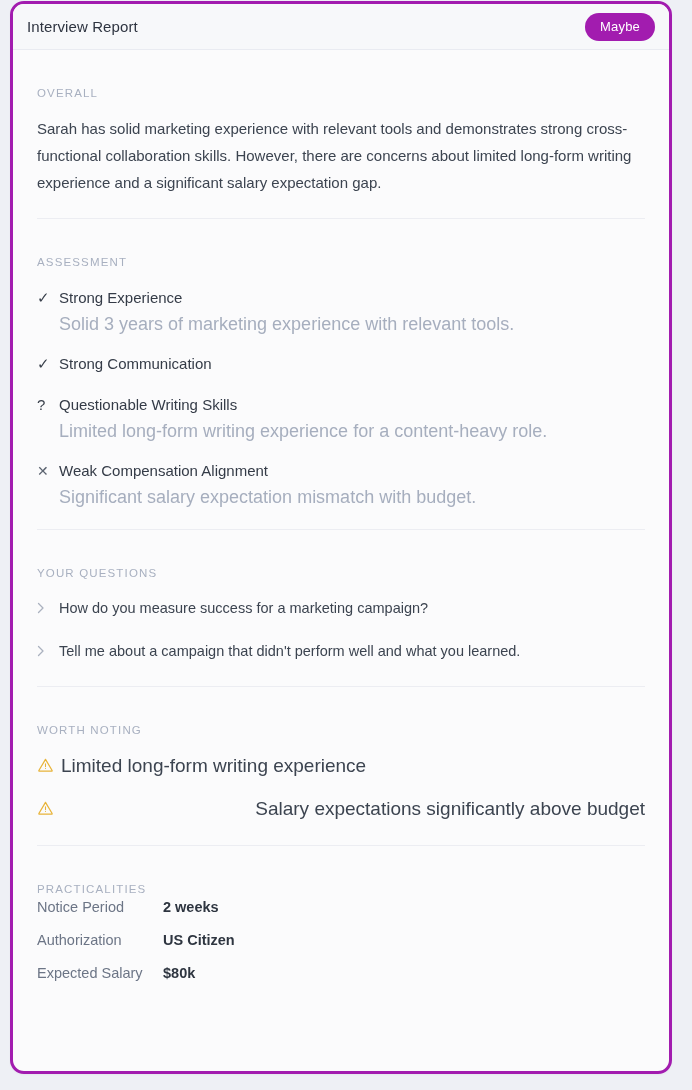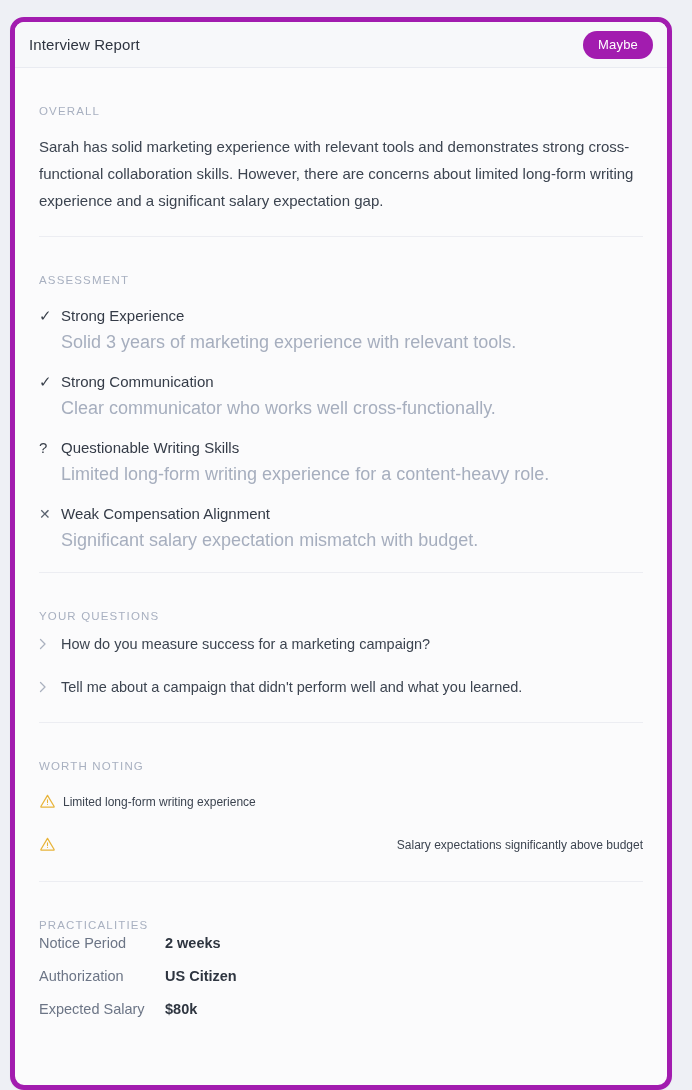--- a/index.html
+++ b/index.html
@@ -11,25 +11,25 @@
     height: 1090px;
     background: #eef0f5;
     font-family: "Liberation Sans", sans-serif;
     -webkit-font-smoothing: antialiased;
     overflow: hidden;
   }
 
   .card {
     position: absolute;
     left: 10px;
-    top: 17px;
+    top: 1px;
     width: 662px;
     height: 1073px;
     background: #fbfbfc;
-    border: 5px solid #a21caf;
+    border: 3px solid #a21caf;
     border-radius: 14px;
     box-sizing: border-box;
     overflow: hidden;
     box-shadow: 0 1px 2px rgba(30,40,70,0.04);
   }
 
   
   .card-header {
     position: relative;
     height: 46px;
@@ -107,21 +107,21 @@
   }
   .assess-sub {
     font-size: 18px;
     line-height: 18px;
     color: #a6aebe;
     margin-top: 7px;
   }
 
   
   .q-wrap { padding-top: 21px; padding-bottom: 22px; }
-  .q-list { margin-top: 12px; }
+  .q-list { margin-top: 19px; }
   .q-item {
     display: flex;
     align-items: flex-start;
     margin-bottom: 23px;
   }
   .q-item:last-child { margin-bottom: 3px; }
   .q-chev {
     flex: 0 0 22px;
     width: 22px;
     color: #aab1bf;
@@ -144,21 +144,21 @@
     margin-bottom: 23px;
   }
   .w-item:last-child { margin-bottom: 2px; justify-content: space-between; }
   .w-icon {
     flex: 0 0 24px;
     width: 24px;
     height: 18px;
   }
   .w-icon svg { display: block; }
   .w-text {
-    font-size: 12px;
+    font-size: 19px;
     line-height: 20px;
     color: #3c4450;
   }
 
   
   .p-wrap { padding-top: 21px; padding-bottom: 24px; }
   .p-list { margin-top: 2px; }
   .p-row {
     display: flex;
     margin-bottom: 13px;
@@ -204,21 +204,20 @@
         <div class="assess-text">
           <div class="assess-title">Strong Experience</div>
           <div class="assess-sub">Solid 3 years of marketing experience with relevant tools.</div>
         </div>
       </div>
 
       <div class="assess-item">
         <div class="assess-icon">✓</div>
         <div class="assess-text">
           <div class="assess-title">Strong Communication</div>
-          <div class="assess-sub">Clear communicator who works well cross-functionally.</div>
         </div>
       </div>
 
       <div class="assess-item">
         <div class="assess-icon q">?</div>
         <div class="assess-text">
           <div class="assess-title">Questionable Writing Skills</div>
           <div class="assess-sub">Limited long-form writing experience for a content-heavy role.</div>
         </div>
       </div>

